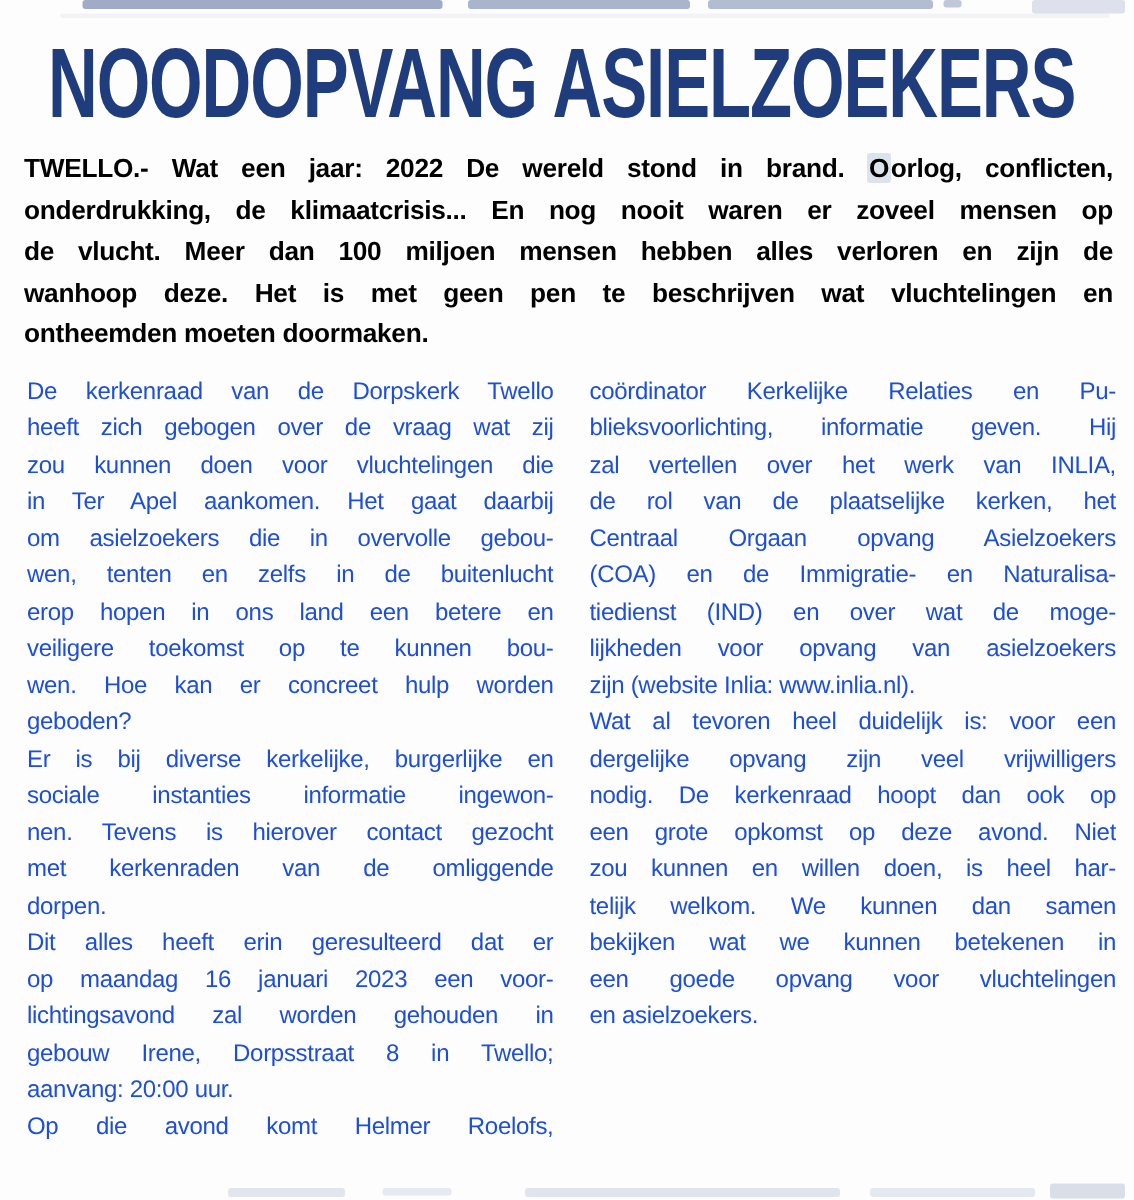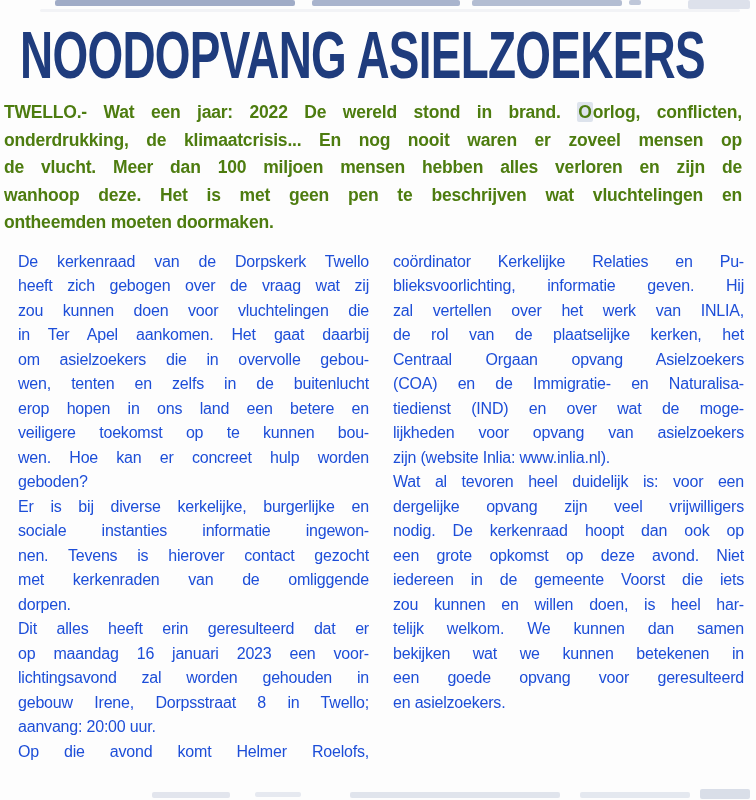--- a/index.html
+++ b/index.html
@@ -8,35 +8,35 @@
     width:756px;height:800px;
     margin:0 auto;
     background:#fdfdfd;
     overflow:hidden;
     font-family:"Liberation Sans","DejaVu Sans",sans-serif;
   }
   
   .frag{position:absolute;border-radius:2px;}
 
   
-  .headline-wrap{margin:24px 12px 0 20px;height:62px;overflow:visible;}
+  .headline-wrap{margin:24px 12px 0 32px;height:62px;overflow:visible;}
   .headline{
     display:inline-block;
     white-space:nowrap;
     font-size:66px;line-height:62px;font-weight:bold;
     color:#1f3c7d;
     letter-spacing:-1px;
     transform:scaleX(.695);
     transform-origin:left top;
   }
 
   
   .intro{
-    margin:13px 14px 0 4px;
-    color:#4d7c0f;
+    margin:13px 14px 0 16px;
+    color:#000000;
     font-weight:bold;
     font-size:17.5px;
     letter-spacing:-.2px;
   }
   .intro .tline{height:27.5px;line-height:27.5px;}
 
   
   .columns{
     display:flex;gap:24px;
     margin:13px 12px 0 18px;
@@ -112,25 +112,24 @@
         <div class="tline">de rol van de plaatselijke kerken, het</div>
         <div class="tline">Centraal Orgaan opvang Asielzoekers</div>
         <div class="tline">(COA) en de Immigratie- en Naturalisa-</div>
         <div class="tline">tiedienst (IND) en over wat de moge-</div>
         <div class="tline">lijkheden voor opvang van asielzoekers</div>
         <div class="tline endline">zijn (website Inlia: www.inlia.nl).</div>
         <div class="tline">Wat al tevoren heel duidelijk is: voor een</div>
         <div class="tline">dergelijke opvang zijn veel vrijwilligers</div>
         <div class="tline">nodig. De kerkenraad hoopt dan ook op</div>
         <div class="tline">een grote opkomst op deze avond. Niet</div>
-        <div class="tline">iedereen in de gemeente Voorst die iets</div>
         <div class="tline">zou kunnen en willen doen, is heel har-</div>
         <div class="tline">telijk welkom. We kunnen dan samen</div>
         <div class="tline">bekijken wat we kunnen betekenen in</div>
-        <div class="tline">een goede opvang voor geresulteerd</div>
+        <div class="tline">een goede opvang voor vluchtelingen</div>
         <div class="tline endline">en asielzoekers.</div>
       </div>
   </div>
 
   <div class="frag" style="left:152px;top:792px;width:78px;height:6px;background:rgba(31,60,125,.12);"></div>
   <div class="frag" style="left:255px;top:792px;width:46px;height:5px;background:rgba(31,60,125,.10);"></div>
   <div class="frag" style="left:350px;top:792px;width:210px;height:6px;background:rgba(31,60,125,.13);"></div>
   <div class="frag" style="left:580px;top:792px;width:110px;height:6px;background:rgba(31,60,125,.11);"></div>
   <div class="frag" style="left:700px;top:789px;width:50px;height:10px;background:rgba(31,60,125,.16);"></div>
 

